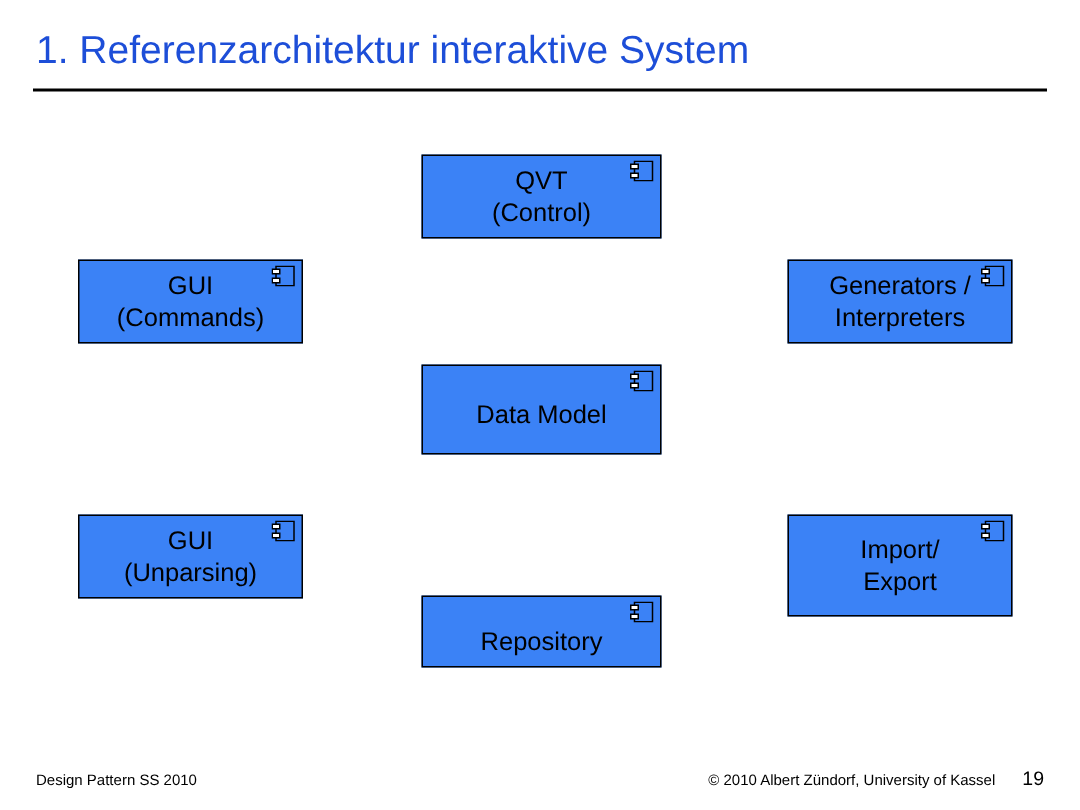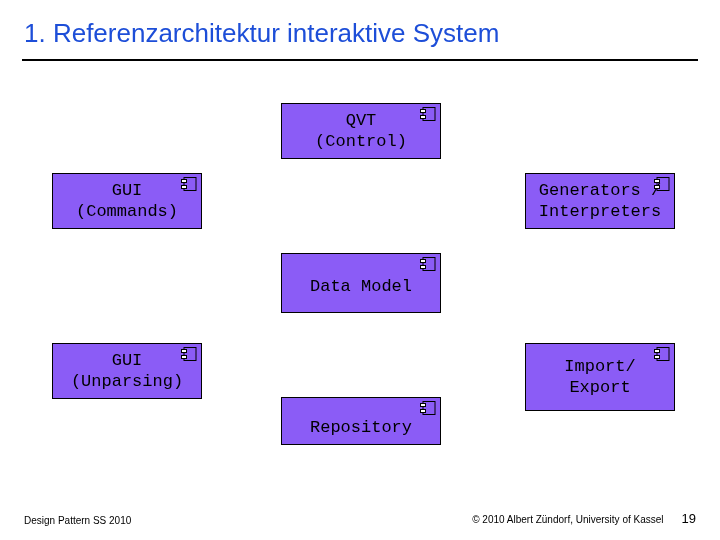--- a/index.html
+++ b/index.html
@@ -23,29 +23,28 @@
     margin: 0 22px 0 22px;
   }
   .canvas {
     position: relative;
     width: 100%;
     height: 420px;
   }
   .component {
     position: absolute;
     border: 1.5px solid #000;
-    background: #8b5cf6;
+    background: #3b82f6;
     text-align: center;
     font-size: 17px;
     line-height: 1.25;
     display: flex;
     align-items: center;
     justify-content: center;
     padding: 6px 10px;
-    font-family: Liberation Mono, monospace;
   }
   .component .icon {
     position: absolute;
     top: 3px;
     right: 4px;
   }
   .comp-icon-svg { display: block; }
   .footer {
     position: absolute;
     bottom: 14px;
@@ -101,21 +100,21 @@
       <svg class="comp-icon-svg" width="16" height="14">
           <rect x="3" y="0.5" width="12" height="13" fill="none" stroke="#000" stroke-width="1"></rect>
           <rect x="0.5" y="2.5" width="5" height="3" fill="#fff" stroke="#000" stroke-width="1"></rect>
           <rect x="0.5" y="8.5" width="5" height="3" fill="#fff" stroke="#000" stroke-width="1"></rect>
         </svg>
     </span>
     <span style="white-space:pre-line;">Generators /
 Interpreters</span>
   </div>
 
-  <div class="component" style="left:281px; top:192px; width:160px; height:60px; align-items:flex-start; padding-top:22px;">
+  <div class="component" style="left:281px; top:182px; width:160px; height:60px; align-items:flex-start; padding-top:22px;">
     <span class="icon">
       <svg class="comp-icon-svg" width="16" height="14">
           <rect x="3" y="0.5" width="12" height="13" fill="none" stroke="#000" stroke-width="1"></rect>
           <rect x="0.5" y="2.5" width="5" height="3" fill="#fff" stroke="#000" stroke-width="1"></rect>
           <rect x="0.5" y="8.5" width="5" height="3" fill="#fff" stroke="#000" stroke-width="1"></rect>
         </svg>
     </span>
     <span style="white-space:pre-line;">Data Model</span>
   </div>
 

